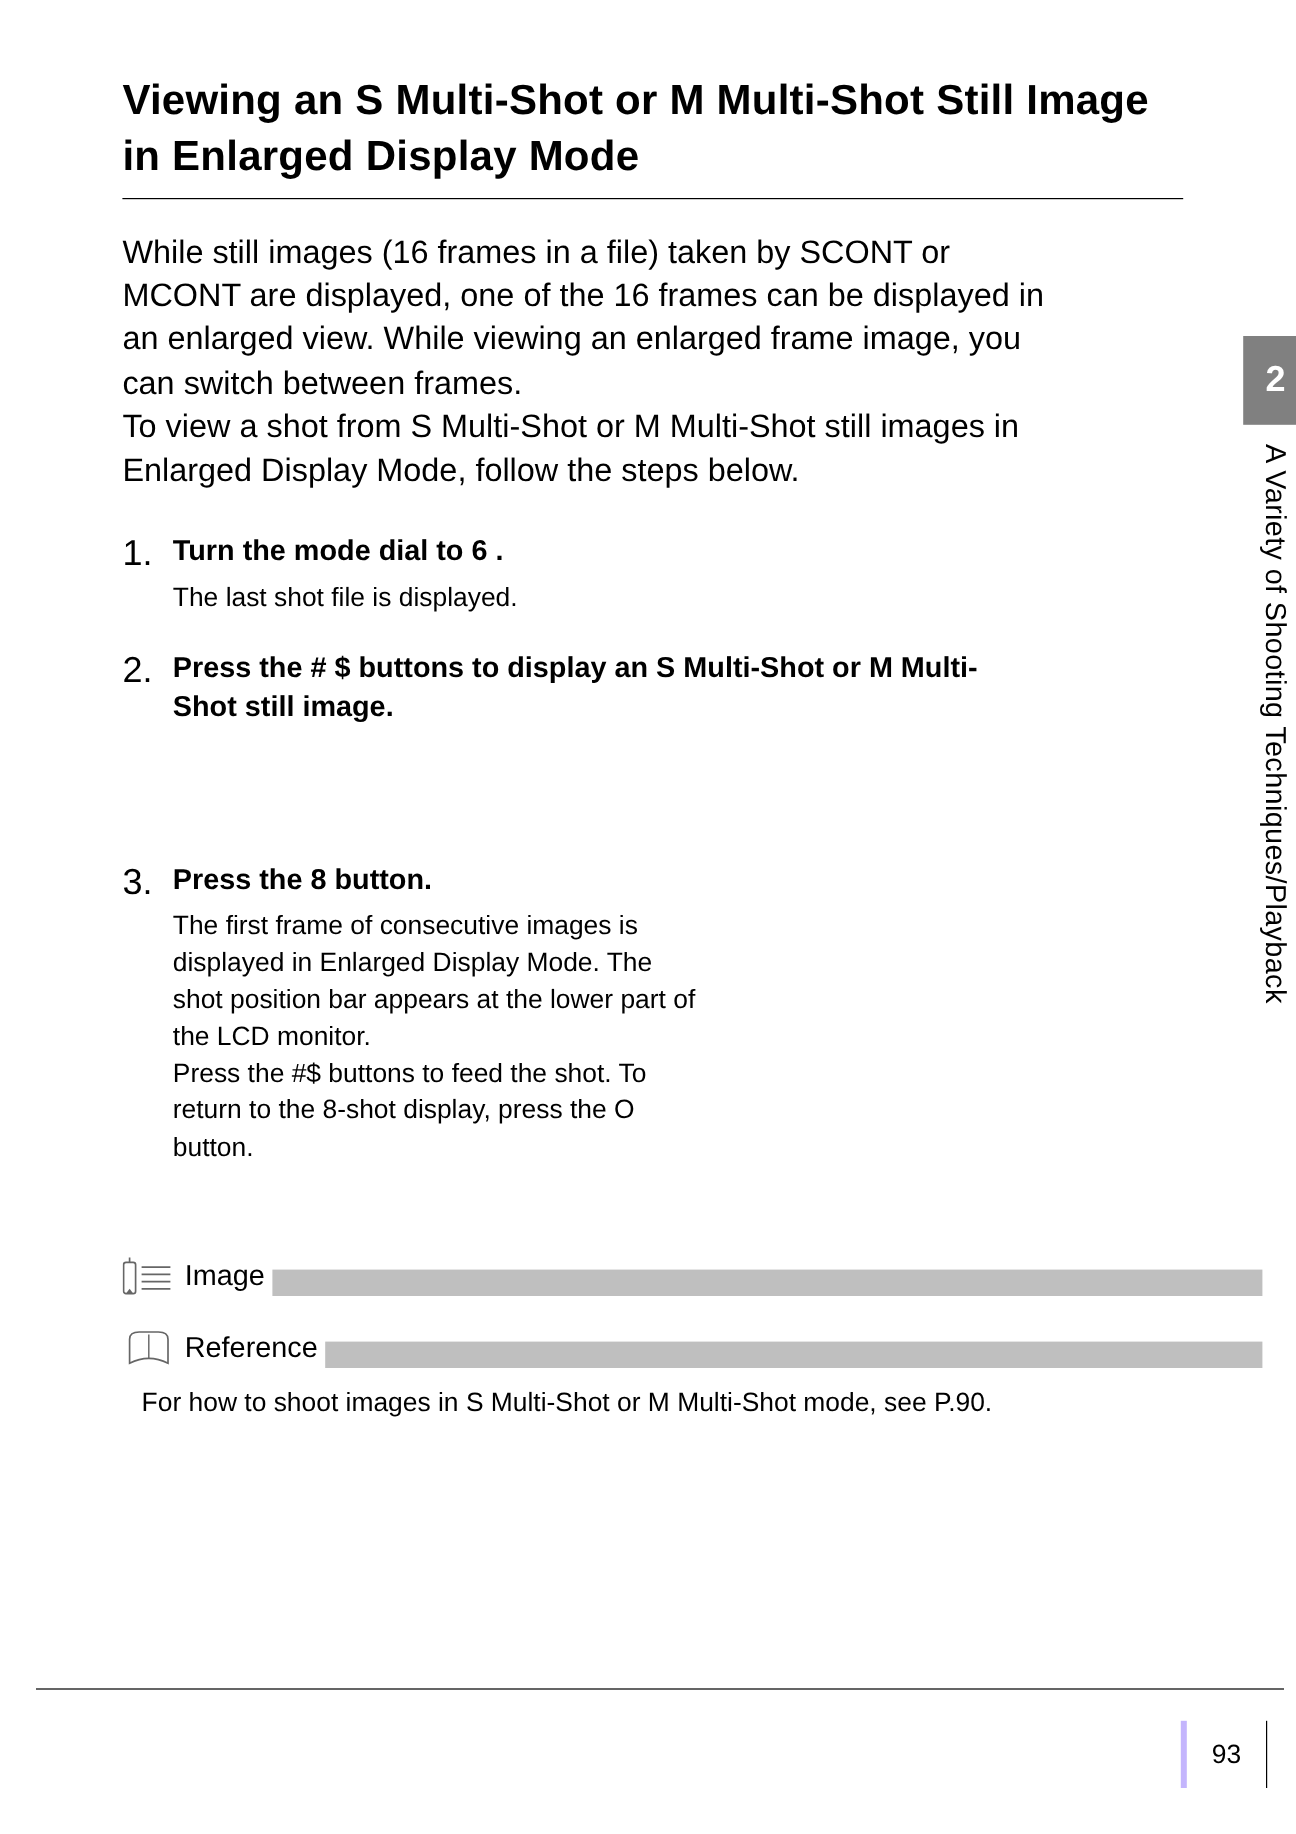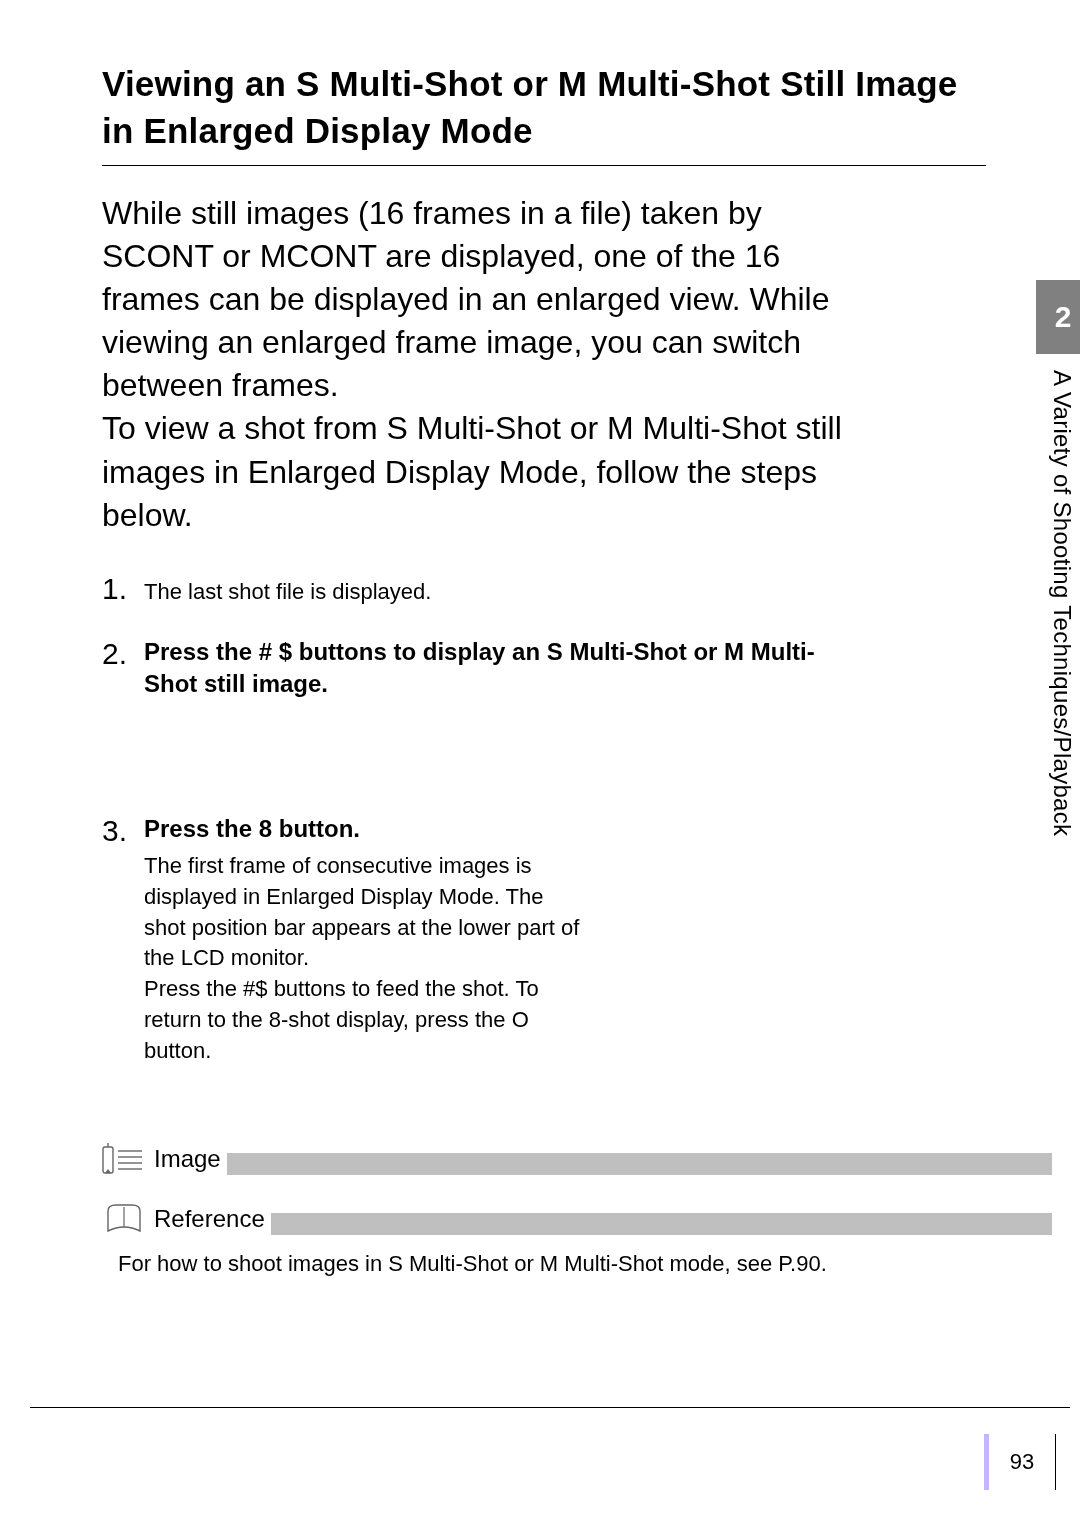--- a/index.html
+++ b/index.html
@@ -1,20 +1,20 @@
 <!DOCTYPE html>
 <html><head>
 <meta charset="utf-8">
 <style>
   * { box-sizing: border-box; margin: 0; padding: 0; }
   html, body { width: 1080px; height: 1528px; background: #fff; font-family: Arial, Helvetica, sans-serif; color: #000; }
   .page { position: relative; width: 1080px; height: 1528px; padding: 60px 0 0 92px; margin-left: 10px; }
   .page-title { font-family: Arial, Helvetica, sans-serif; font-weight: 900; font-size: 35px; line-height: 1.35; padding-right: 110px; letter-spacing: 0.2px; }
   .title-rule { border: none; border-bottom: 1px solid #000; margin: 10px 0 26px 0; width: 884px; }
-  .intro { font-size: 32px; line-height: 1.35; padding-right: 120px; width: 890px; }
+  .intro { font-size: 27px; line-height: 1.35; padding-right: 120px; width: 890px; }
   .steps { margin-top: 34px; width: 720px; }
   .step { display: flex; margin-bottom: 28px; }
   .step-num { font-size: 30px; line-height: 1.1; width: 42px; flex: 0 0 42px; padding-top: 1px; }
   .step-num::after { content: "."; }
   .step-body { flex: 1; }
   .step-head { font-size: 24px; font-weight: 700; line-height: 1.35; }
   .step-sub { font-size: 22px; line-height: 1.4; margin-top: 6px; }
   .step3 { margin-top: 112px; }
   .section-tab { position: absolute; top: 280px; right: 0; width: 54px; height: 74px; background: #808080; color: #fff; font-size: 30px; font-weight: 700; display: flex; align-items: center; justify-content: center; }
   .section-label { position: absolute; top: 370px; right: 16px; writing-mode: vertical-rl; font-size: 24px; line-height: 1; height: 620px; letter-spacing: 0.3px; }
@@ -37,20 +37,21 @@
   <hr class="title-rule">
 
   <p class="intro" style="white-space: pre-line;">While still images (16 frames in a file) taken by SCONT or MCONT are displayed, one of the 16 frames can be displayed in an enlarged view. While viewing an enlarged frame image, you can switch between frames.
 To view a shot from S Multi-Shot or M Multi-Shot still images in Enlarged Display Mode, follow the steps below.</p>
 
   <div class="steps">
 
     <div class="step">
       <div class="step-num">1</div>
       <div class="step-body">
+        <div class="step-head">Turn the mode dial to 6 .</div>
         <div class="step-sub">The last shot file is displayed.</div>
       </div>
     </div>
 
     <div class="step">
       <div class="step-num">2</div>
       <div class="step-body">
         <div class="step-head">Press the # $  buttons to display an S Multi-Shot or M Multi-Shot still image.</div>
       </div>
     </div>

